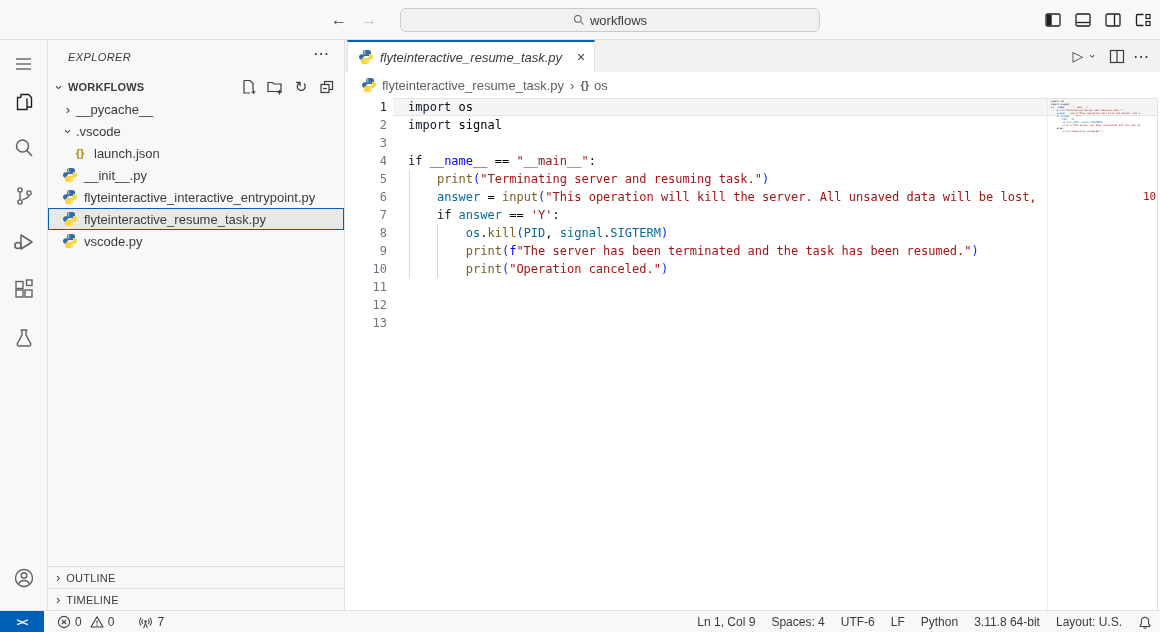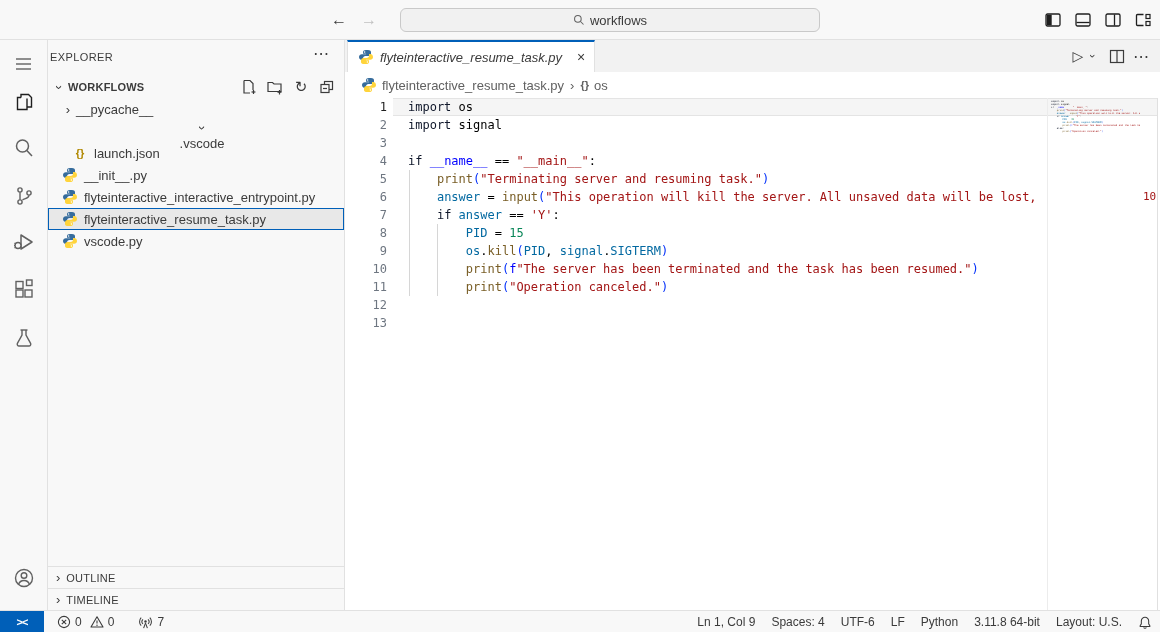--- a/index.html
+++ b/index.html
@@ -16,21 +16,21 @@
   .tb-icon { width:18px; height:18px; display:flex; align-items:center; justify-content:center; cursor:pointer; }
 
   
   .activitybar { position:absolute; left:0; top:40px; width:48px; height:570px; background:#f8f8f8; border-right:1px solid #e1e1e1; }
   .ab-item { position:absolute; left:0; width:47px; height:40px; display:flex; align-items:center; justify-content:center; cursor:pointer; color:#616161; }
   .ab-item.active { color:#1f1f1f; }
 
   
   .sidebar { position:absolute; left:48px; top:40px; width:297px; height:570px; background:#f8f8f8; border-right:1px solid #e1e1e1; }
   .sb-header { position:absolute; left:0; top:0; width:100%; height:35px; }
-  .sb-title { position:absolute; left:2px; top:11px; font-size:11px; letter-spacing:.4px; color:#3b3b3b; }
+  .sb-title { position:absolute; left:20px; top:11px; font-size:11px; letter-spacing:.4px; color:#3b3b3b;font-style:italic; }
   .sb-more { position:absolute; right:14px; top:4px; font-size:16px; letter-spacing:1px; color:#3b3b3b; cursor:pointer; }
   .section-head { position:absolute; left:0; top:35px; width:100%; height:24px; display:flex; align-items:center; cursor:pointer; }
   .section-head .chev { margin-left:4px; width:14px; text-align:center; }
   .section-head .lbl { font-size:11px; font-weight:bold; color:#3b3b3b; margin-left:2px; letter-spacing:.2px; }
   .section-actions { position:absolute; right:8px; top:38px; display:flex; gap:8px; }
   .sec-act { width:18px; height:18px; display:flex; align-items:center; justify-content:center; color:#3b3b3b; cursor:pointer; font-size:14px; }
   .tree { position:absolute; left:0; top:58px; width:100%; }
   .tree-row { position:relative; height:22px; display:flex; align-items:center; font-size:13px; color:#3b3b3b; cursor:pointer; }
   .tree-row.selected { background:#e8e8e8; outline:1px solid #005FB8; outline-offset:-1px; }
   .tree-row .chev { width:16px; text-align:center; flex:0 0 16px; }
@@ -241,21 +241,21 @@
             <line x1="4" y1="9.5" x2="8" y2="9.5"></line>
           </g>
         </svg>
     </span>
   </div>
   <div class="tree" id="file-tree">
       <div class="tree-row" style="padding-left: 12px;">
         <span class="chev">›</span>
         <span>__pycache__</span>
       </div>
-      <div class="tree-row" style="padding-left: 12px; flex-direction: column;">
+      <div class="tree-row" style="padding-left: 12px;">
         <span class="chev down">›</span>
         <span>.vscode</span>
       </div>
       <div class="tree-row" style="padding-left: 24px;">
         <span class="ficon">
           <span class="json-braces">{}</span>
         </span>
         <span>launch.json</span>
       </div>
       <div class="tree-row" style="padding-left: 14px;">
@@ -375,21 +375,20 @@
         <div class="gut-num">13</div>
       </div>
     <div class="code-clip" id="code-lines">
         <div class="code-line"><span class="tk-kw">import</span><span class="tk-pl"> os</span></div>
         <div class="code-line"><span class="tk-kw">import</span><span class="tk-pl"> signal</span></div>
         <div class="code-line"></div>
         <div class="code-line"><span class="tk-kw">if</span><span class="tk-pl"> </span><span class="tk-sp">__name__</span><span class="tk-pl"> == </span><span class="tk-str">"__main__"</span><span class="tk-pl">:</span></div>
         <div class="code-line"><span class="guide" style="left: 0.5px;"></span><span class="tk-pl">    </span><span class="tk-fn">print</span><span class="tk-br">(</span><span class="tk-str">"Terminating server and resuming task."</span><span class="tk-br">)</span></div>
         <div class="code-line"><span class="guide" style="left: 0.5px;"></span><span class="tk-pl">    </span><span class="tk-var">answer</span><span class="tk-pl"> = </span><span class="tk-fn">input</span><span class="tk-br">(</span><span class="tk-str">"This operation will kill the server. All unsaved data will be lost, </span></div>
         <div class="code-line"><span class="guide" style="left: 0.5px;"></span><span class="tk-pl">    </span><span class="tk-kw">if</span><span class="tk-pl"> </span><span class="tk-var">answer</span><span class="tk-pl"> == </span><span class="tk-str">'Y'</span><span class="tk-pl">:</span></div>
-        <div class="code-line"><span class="guide" style="left: 0.5px;"></span><span class="guide" style="left: 29.376px;"></span><span class="tk-pl">        </span><span class="tk-var">PID</span><span class="tk-pl"> = </span><span class="tk-num">15</span></div>
         <div class="code-line"><span class="guide" style="left: 0.5px;"></span><span class="guide" style="left: 29.376px;"></span><span class="tk-pl">        </span><span class="tk-var">os</span><span class="tk-pl">.</span><span class="tk-fn">kill</span><span class="tk-br">(</span><span class="tk-var">PID</span><span class="tk-pl">, </span><span class="tk-var">signal</span><span class="tk-pl">.</span><span class="tk-var">SIGTERM</span><span class="tk-br">)</span></div>
         <div class="code-line"><span class="guide" style="left: 0.5px;"></span><span class="guide" style="left: 29.376px;"></span><span class="tk-pl">        </span><span class="tk-fn">print</span><span class="tk-br">(</span><span class="tk-fp">f</span><span class="tk-str">"The server has been terminated and the task has been resumed."</span><span class="tk-br">)</span></div>
         <div class="code-line"><span class="guide" style="left: 0.5px;"></span><span class="guide" style="left: 29.376px;"></span><span class="tk-pl">        </span><span class="tk-fn">print</span><span class="tk-br">(</span><span class="tk-str">"Operation canceled."</span><span class="tk-br">)</span></div>
         <div class="code-line"></div>
       </div>
     <div class="minimap">
       <div class="minimap-content" id="minimap-content"><div><span class="tk-kw">import</span><span class="tk-pl"> os</span></div><div><span class="tk-kw">import</span><span class="tk-pl"> signal</span></div><div></div><div><span class="tk-kw">if</span><span class="tk-pl"> </span><span class="tk-sp">__name__</span><span class="tk-pl"> == </span><span class="tk-str">"__main__"</span><span class="tk-pl">:</span></div><div><span class="tk-pl">    </span><span class="tk-fn">print</span><span class="tk-br">(</span><span class="tk-str">"Terminating server and resuming task."</span><span class="tk-br">)</span></div><div><span class="tk-pl">    </span><span class="tk-var">answer</span><span class="tk-pl"> = </span><span class="tk-fn">input</span><span class="tk-br">(</span><span class="tk-str">"This operation will kill the server. All unsaved data will be lost, </span></div><div><span class="tk-pl">    </span><span class="tk-kw">if</span><span class="tk-pl"> </span><span class="tk-var">answer</span><span class="tk-pl"> == </span><span class="tk-str">'Y'</span><span class="tk-pl">:</span></div><div><span class="tk-pl">        </span><span class="tk-var">PID</span><span class="tk-pl"> = </span><span class="tk-num">15</span></div><div><span class="tk-pl">        </span><span class="tk-var">os</span><span class="tk-pl">.</span><span class="tk-fn">kill</span><span class="tk-br">(</span><span class="tk-var">PID</span><span class="tk-pl">, </span><span class="tk-var">signal</span><span class="tk-pl">.</span><span class="tk-var">SIGTERM</span><span class="tk-br">)</span></div><div><span class="tk-pl">        </span><span class="tk-fn">print</span><span class="tk-br">(</span><span class="tk-fp">f</span><span class="tk-str">"The server has been terminated and the task has been resumed."</span></div><div><span class="tk-pl">    </span><span class="tk-kw">else</span><span class="tk-pl">:</span></div><div><span class="tk-pl">        </span><span class="tk-fn">print</span><span class="tk-br">(</span><span class="tk-str">"Operation canceled."</span><span class="tk-br">)</span></div><div></div></div>
     </div>
     <div class="overflow-frag">10</div>
     <div class="right-edge"></div>

